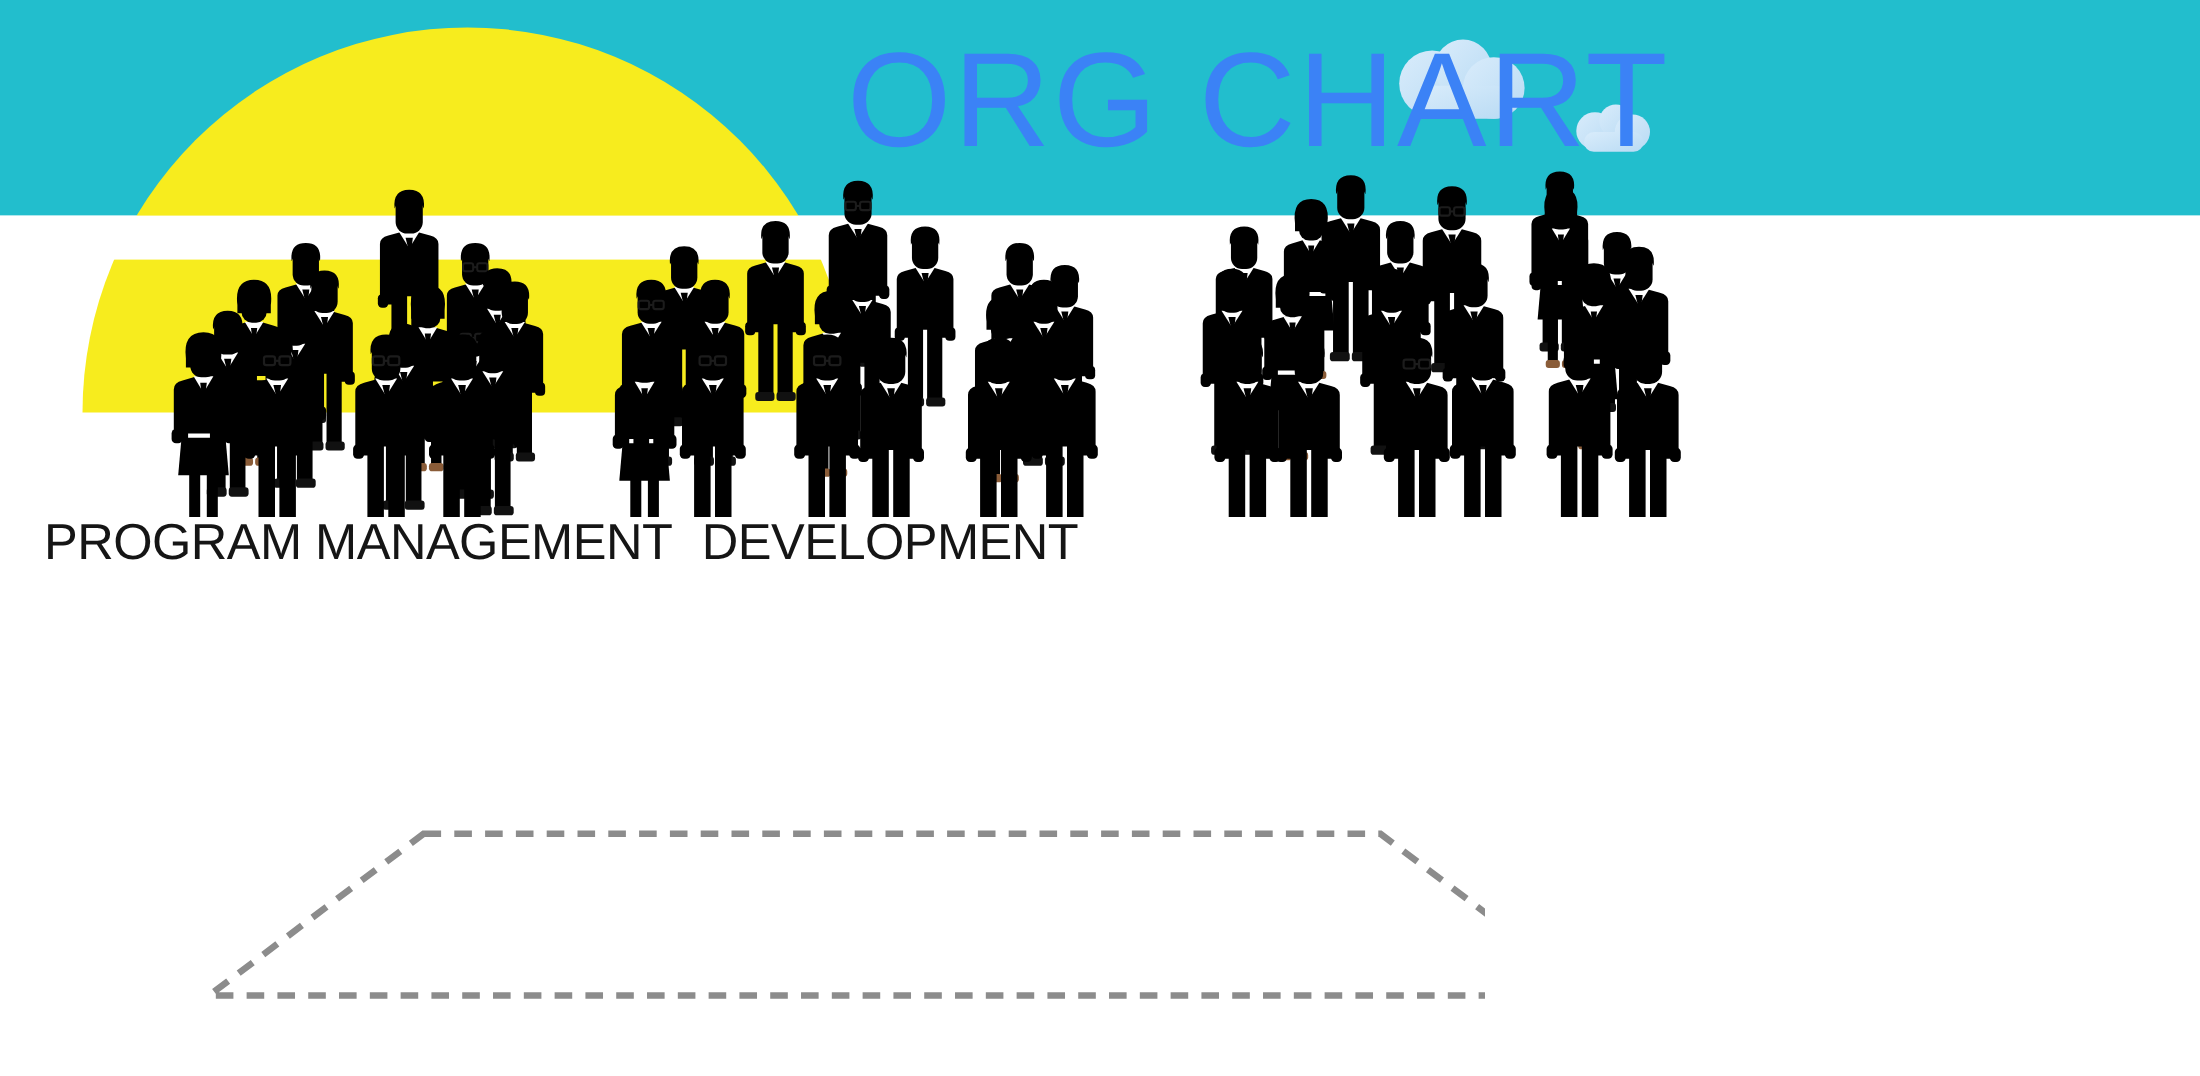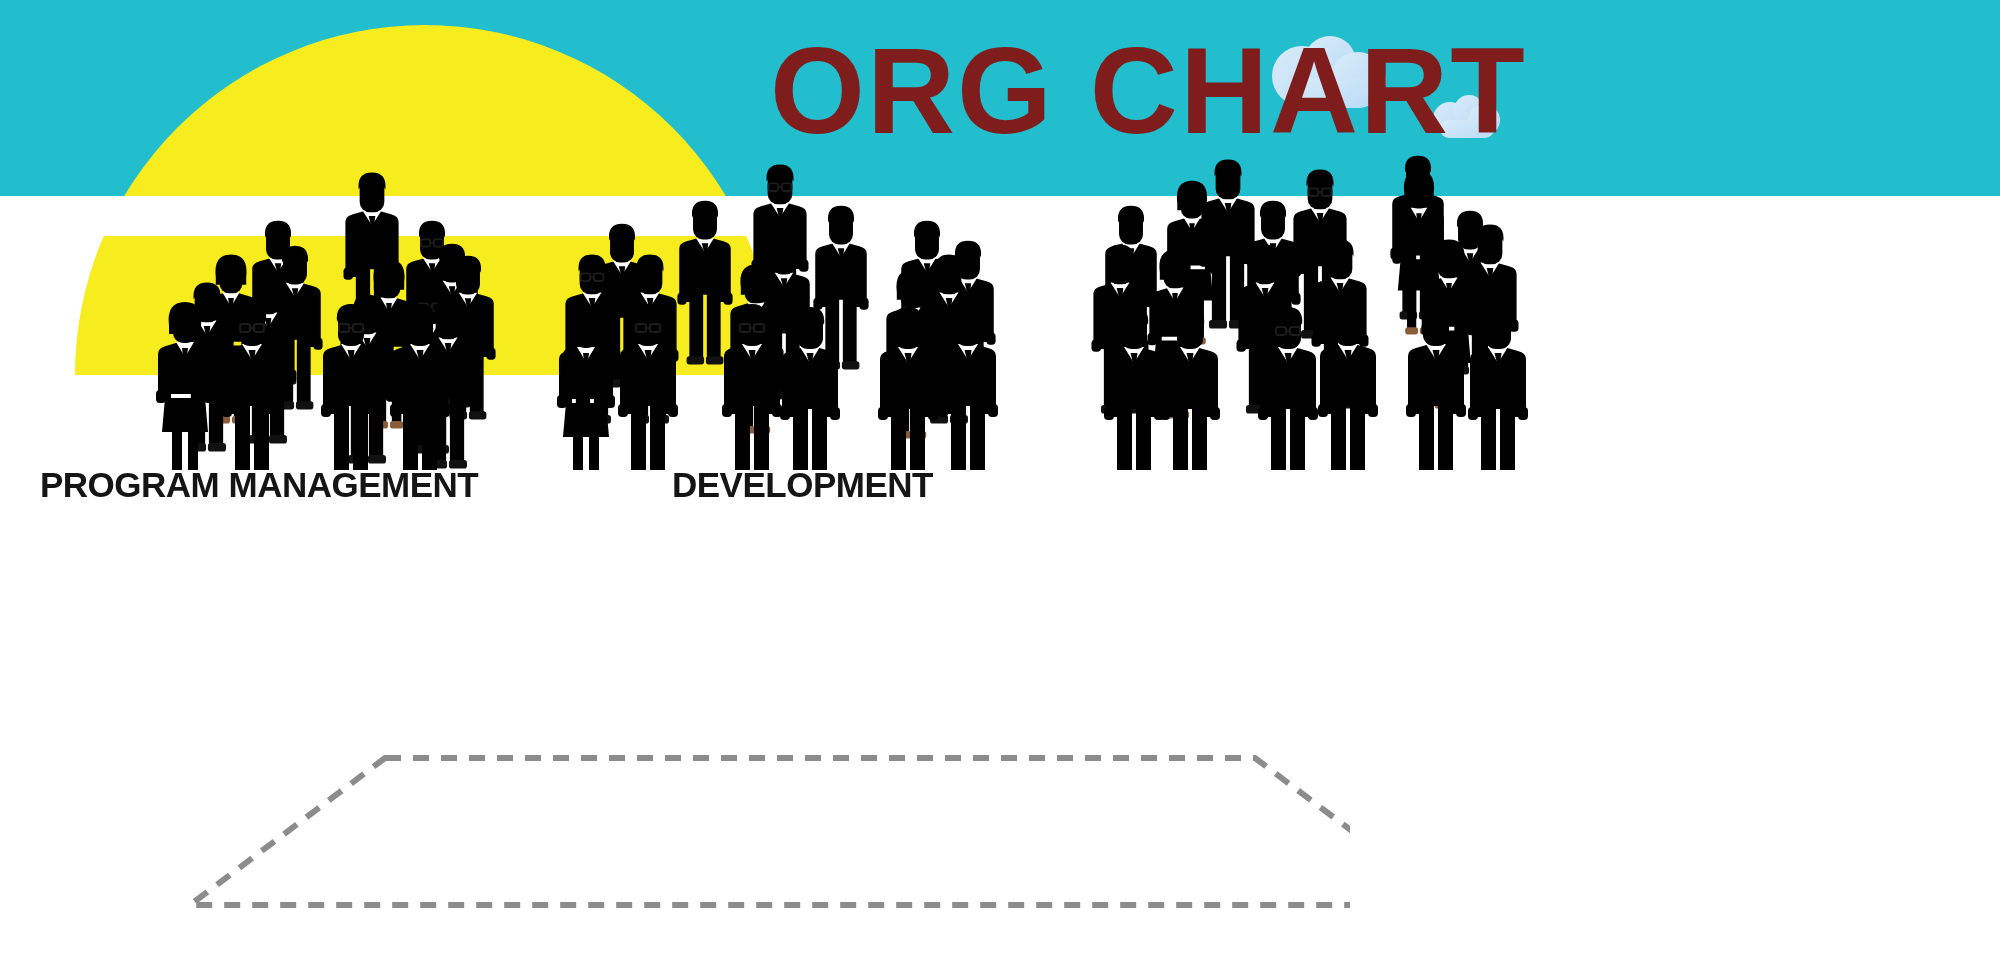--- a/index.html
+++ b/index.html
@@ -4,29 +4,29 @@
 <title>Org Chart</title>
 <style>
   html,body{margin:0;padding:0;background:#fff;}
   body{width:2000px;height:978px;overflow:hidden;font-family:"Liberation Sans",sans-serif;}
   #stage{position:relative;width:2000px;height:978px;background:#ffffff;overflow:hidden;}
   #sky{position:absolute;left:0;top:0;width:2000px;height:196px;background:#22becd;}
   #sun{position:absolute;left:75px;top:25px;width:700px;height:350px;border-radius:350px 350px 0 0;background:#f7ec1e;}
   #skymask{position:absolute;left:0;top:196px;width:2000px;height:40px;background:#ffffff;}
   #title{
     position:absolute;left:770px;top:30px;
-    font-size:122px;font-weight:bold;letter-spacing:2px;
-    color:#7f1d1d;line-height:1;white-space:nowrap;
+    font-size:122px;font-weight:normal;letter-spacing:2px;
+    color:#3b82f6;line-height:1;white-space:nowrap;
     font-family:"Liberation Sans",sans-serif;
   }
   .cloud{position:absolute;}
   .labels{position:absolute;left:0;top:465px;width:2000px;height:60px;}
   .label{
     position:absolute;top:0;
-    font-size:35px;font-weight:bold;color:#151515;
+    font-size:46px;font-weight:normal;color:#151515;
     letter-spacing:-0.5px;white-space:nowrap;
     font-family:"Liberation Sans",sans-serif;
   }
   #floor{position:absolute;left:150px;top:740px;width:1200px;height:200px;}
   #people{position:absolute;left:0;top:0;width:2000px;height:470px;}
 </style>
 </head>
 <body>
 
 <div id="stage">
@@ -334,20 +334,20 @@
           <use href="#man"></use>
         </g>
       <g class="su-green sk-d hr-dark pt-gray ti-navy" transform="translate(1498,355) scale(1)">
           <use href="#man"></use>
         </g>
     </g>
   </svg>
 
   <div class="labels">
     <div class="label" style="left:40px;">PROGRAM MANAGEMENT</div>
-    <div class="label" style="left:672px;">DEVELOPMENT</div>
+    <div class="label" style="left:638px;">DEVELOPMENT</div>
   </div>
 
   <svg id="floor" viewBox="0 0 1200 200" width="1200" height="200">
     <polygon points="235,18 1105,18 1300,165 40,165" fill="none" stroke="#8c8c8c" stroke-width="6" stroke-dasharray="16 12" stroke-linecap="butt"></polygon>
   </svg>
 
 </div>
 
 </body></html>

